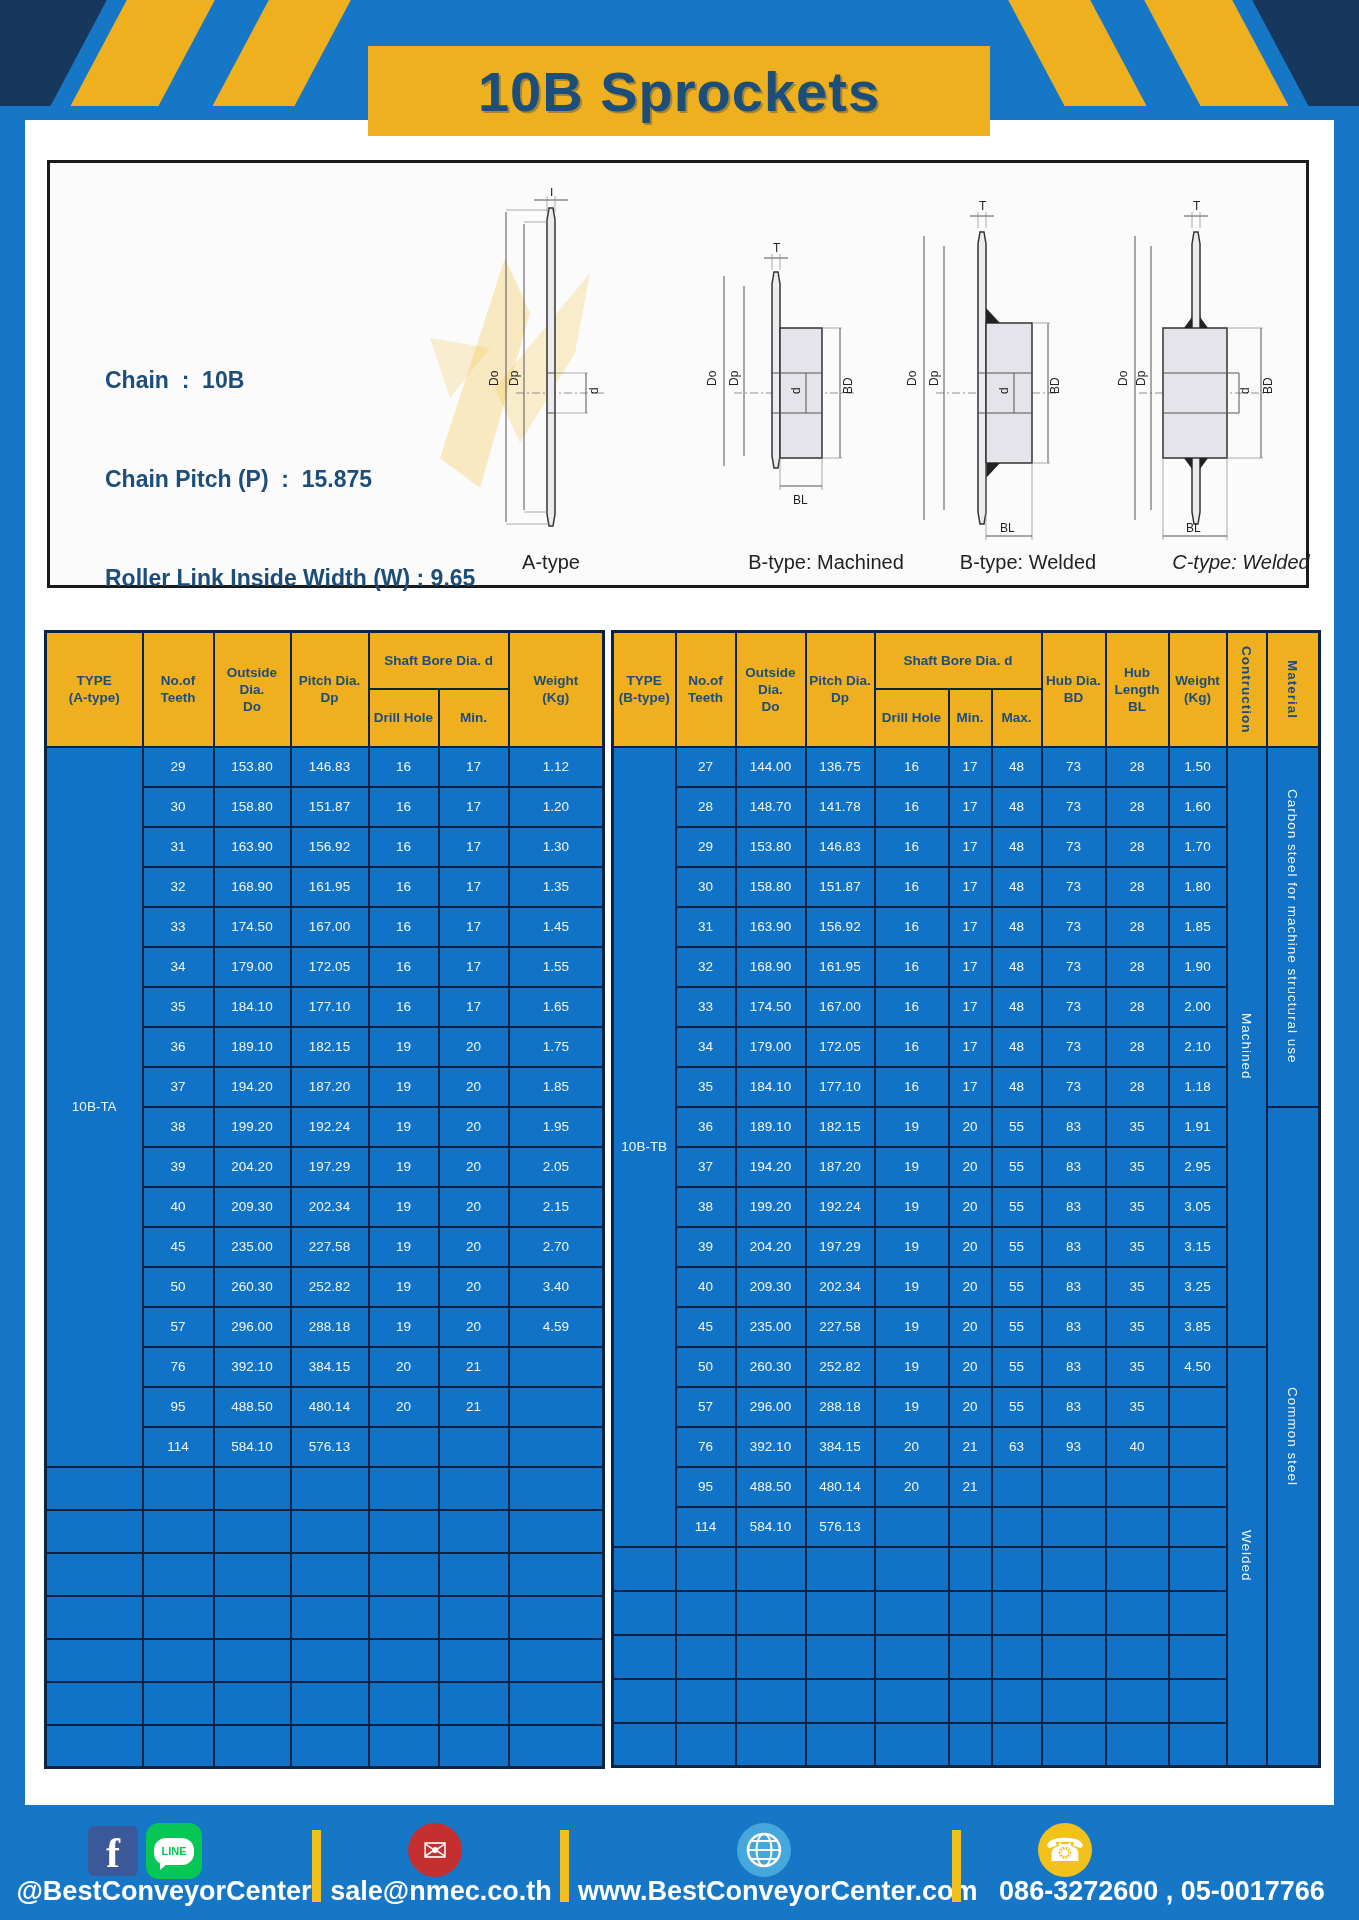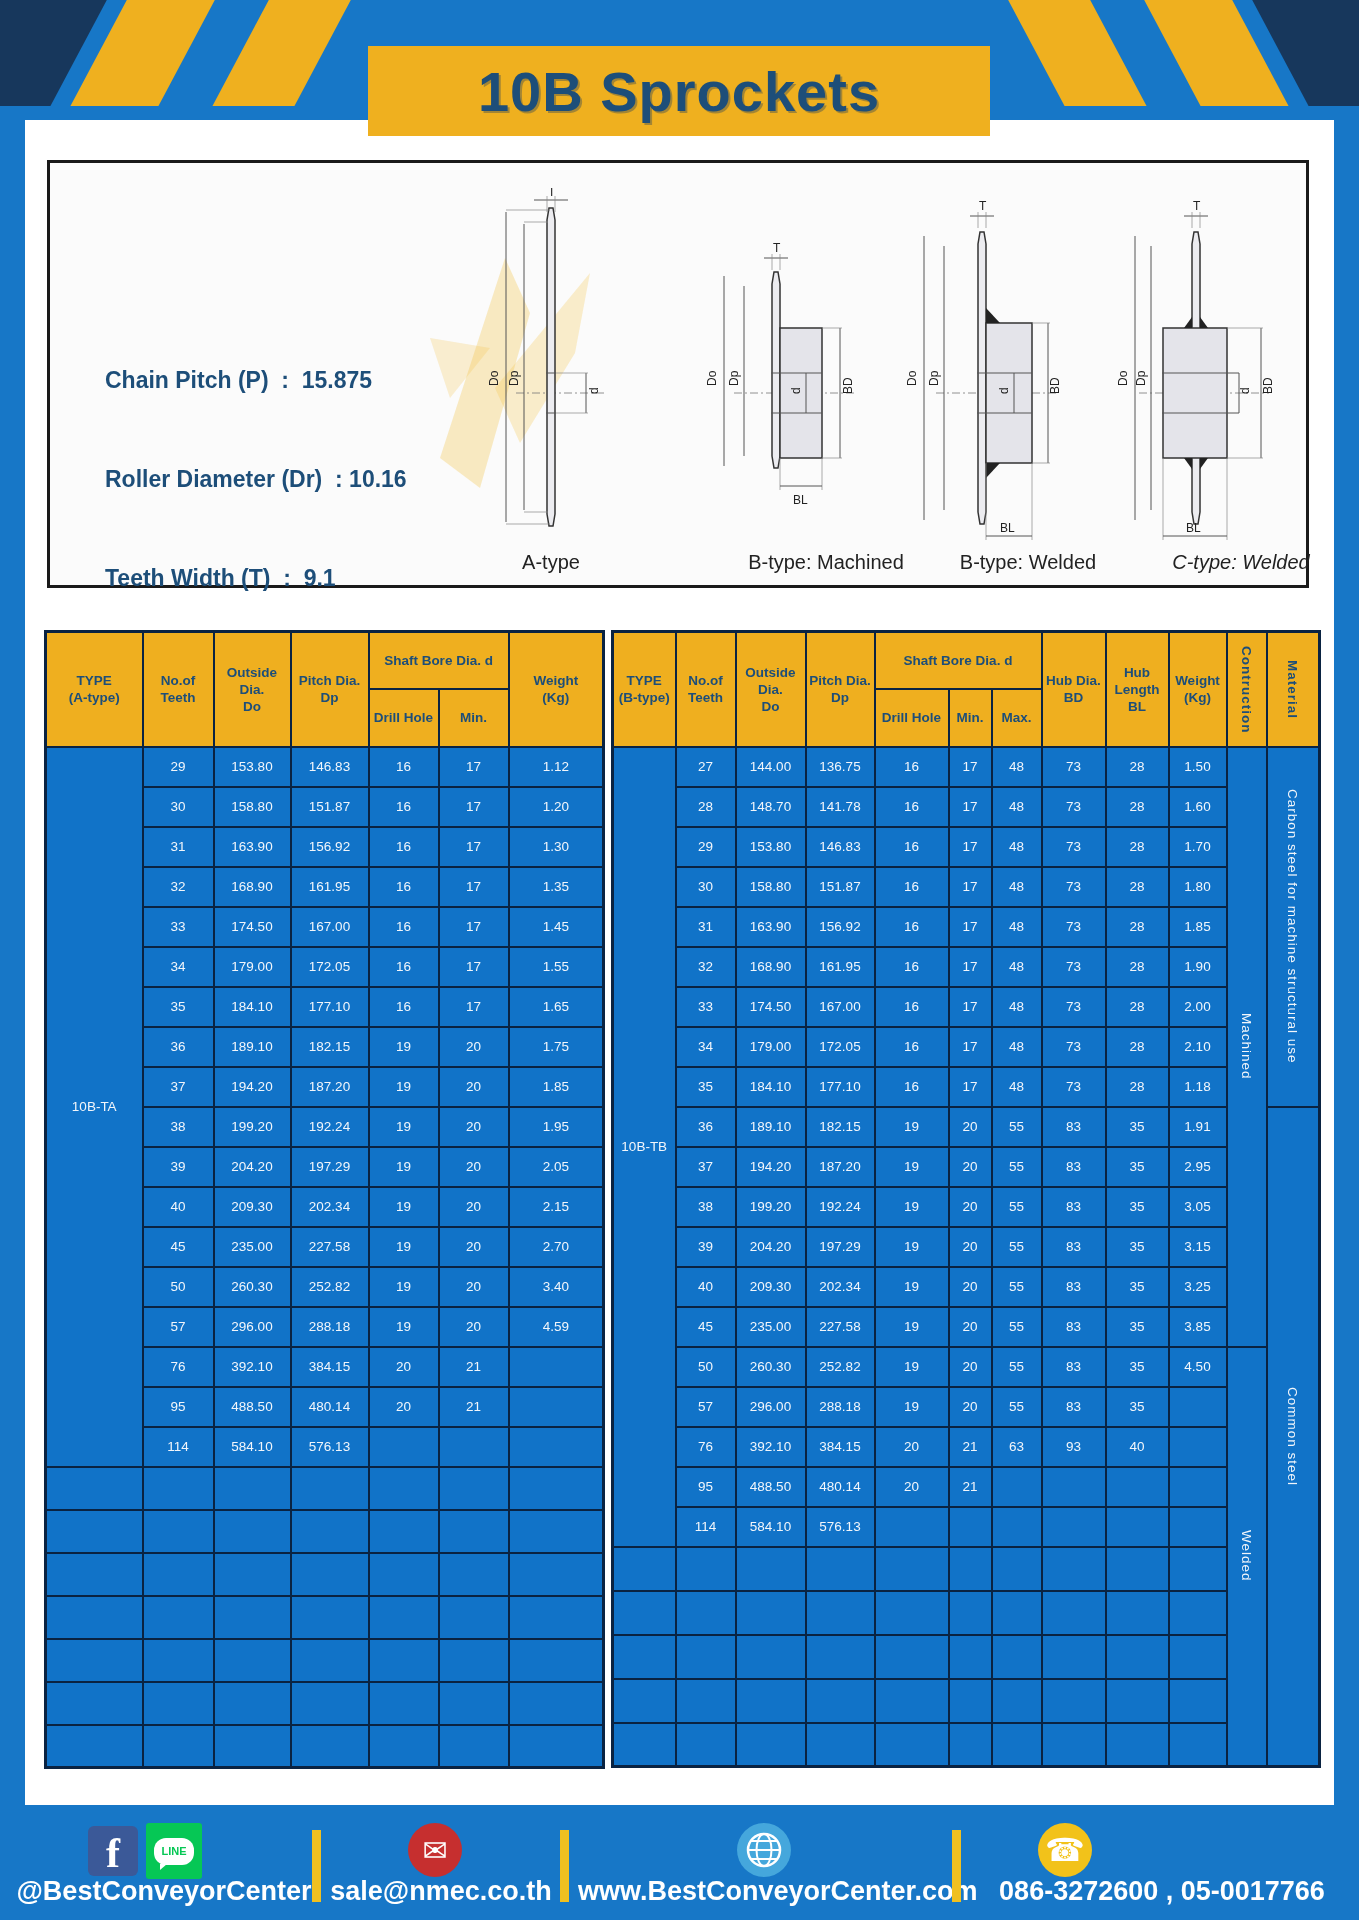--- a/index.html
+++ b/index.html
@@ -47,21 +47,21 @@
   .vcell{writing-mode:vertical-rl;text-orientation:mixed;letter-spacing:1px;}
   th.vcell{font-size:13px;}
   td.vcell{font-size:13px;}
   
   .footer{left:0;top:1805px;width:1359px;height:115px;background:#1777C7;}
   .ftext{position:absolute;top:1876px;color:#fff;font-weight:bold;font-size:27px;text-align:center;white-space:nowrap;}
   .fdivider{position:absolute;top:1830px;width:9px;height:72px;background:#F0C020;}
   .icon-fb{position:absolute;left:88px;top:1826px;width:50px;height:50px;background:#3B5998;border-radius:6px;
     color:#fff;font-weight:bold;font-size:42px;font-family:"Liberation Serif",serif;
     display:flex;align-items:flex-end;justify-content:center;line-height:46px;}
-  .icon-line{position:absolute;left:146px;top:1823px;width:56px;height:56px;background:#06C755;border-radius:3px;
+  .icon-line{position:absolute;left:146px;top:1823px;width:56px;height:56px;background:#06C755;border-radius:13px;
     display:flex;align-items:center;justify-content:center;}
   .line-bubble{width:40px;height:27px;background:#fff;border-radius:12px;display:flex;align-items:center;justify-content:center;
     color:#06C755;font-size:11px;font-weight:bold;position:relative;}
   .line-bubble:after{content:"";position:absolute;left:6px;bottom:-5px;width:0;height:0;
     border-left:7px solid #fff;border-bottom:6px solid transparent;}
   .icon-circle{position:absolute;width:54px;height:54px;border-radius:50%;display:flex;align-items:center;justify-content:center;}
   .icon-mail{left:408px;top:1823px;background:#C62F2F;color:#fff;font-size:30px;}
   .icon-globe{left:737px;top:1823px;background:#45A7DC;}
   .icon-phone{left:1038px;top:1823px;background:#F2C21A;color:#fff;font-size:32px;}
 </style>
@@ -87,21 +87,23 @@
 
   <div class="wmshape">
     <svg width="200" height="280" viewBox="0 0 200 280">
       <polygon points="30,240 95,40 120,95 70,270" fill="rgba(244,196,76,0.33)"></polygon>
       <polygon points="85,170 180,55 165,135 110,225" fill="rgba(244,196,76,0.28)"></polygon>
       <polygon points="20,120 80,130 40,180" fill="rgba(244,196,76,0.25)"></polygon>
     </svg>
   </div>
 
   <div class="specs">
+    <div>Chain  :  10B</div>
     <div>Chain Pitch (P)  :  15.875</div>
+    <div>Roller Link Inside Width (W) : 9.65</div>
     <div>Roller Diameter (Dr)  : 10.16</div>
     <div>Teeth Width (T)  :  9.1</div>
   </div>
 
   <div class="diagram" style="left:416px;">
     <svg width="170" height="360" viewBox="0 0 170 360">
       <line class="cl" x1="50" y1="205" x2="140" y2="205"></line>
       <path class="plate" d="M81,58 L81,352 L83,364 L87,364 L89,352 L89,58 L87,46 L83,46 Z" transform="translate(0,-26)"></path>
       <line class="dim" x1="80" y1="185" x2="90" y2="185"></line>
         <line class="dim" x1="80" y1="225" x2="90" y2="225"></line>

